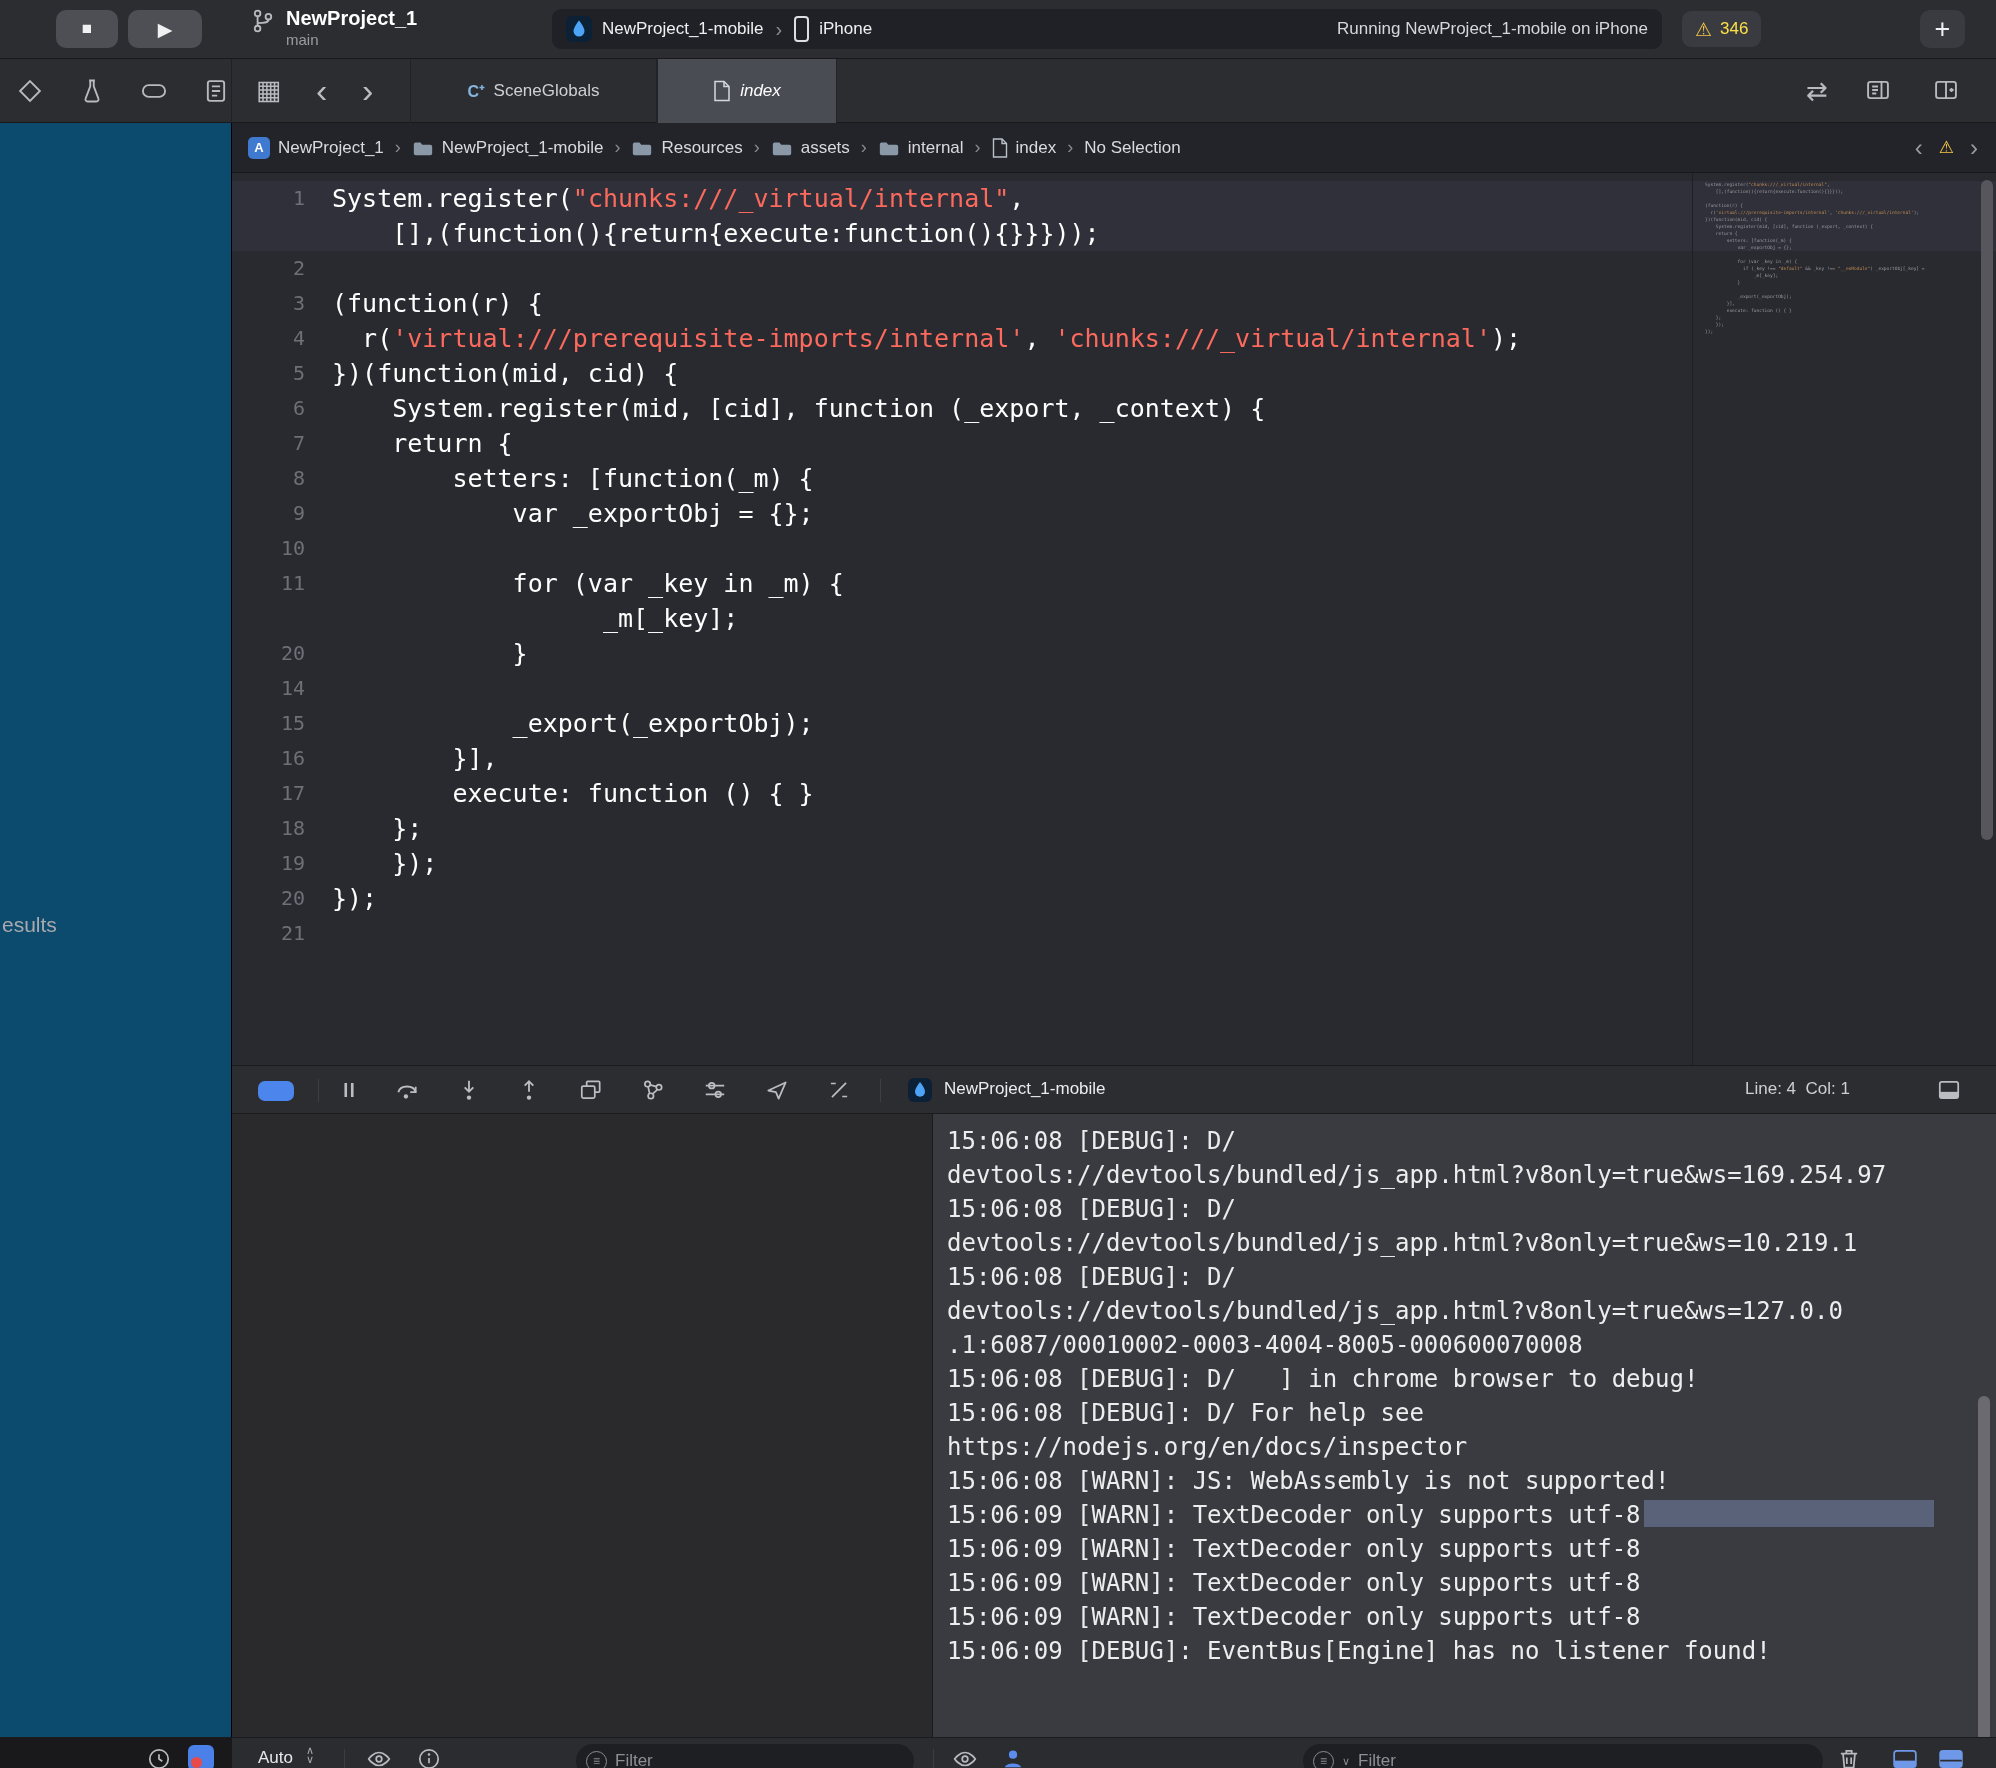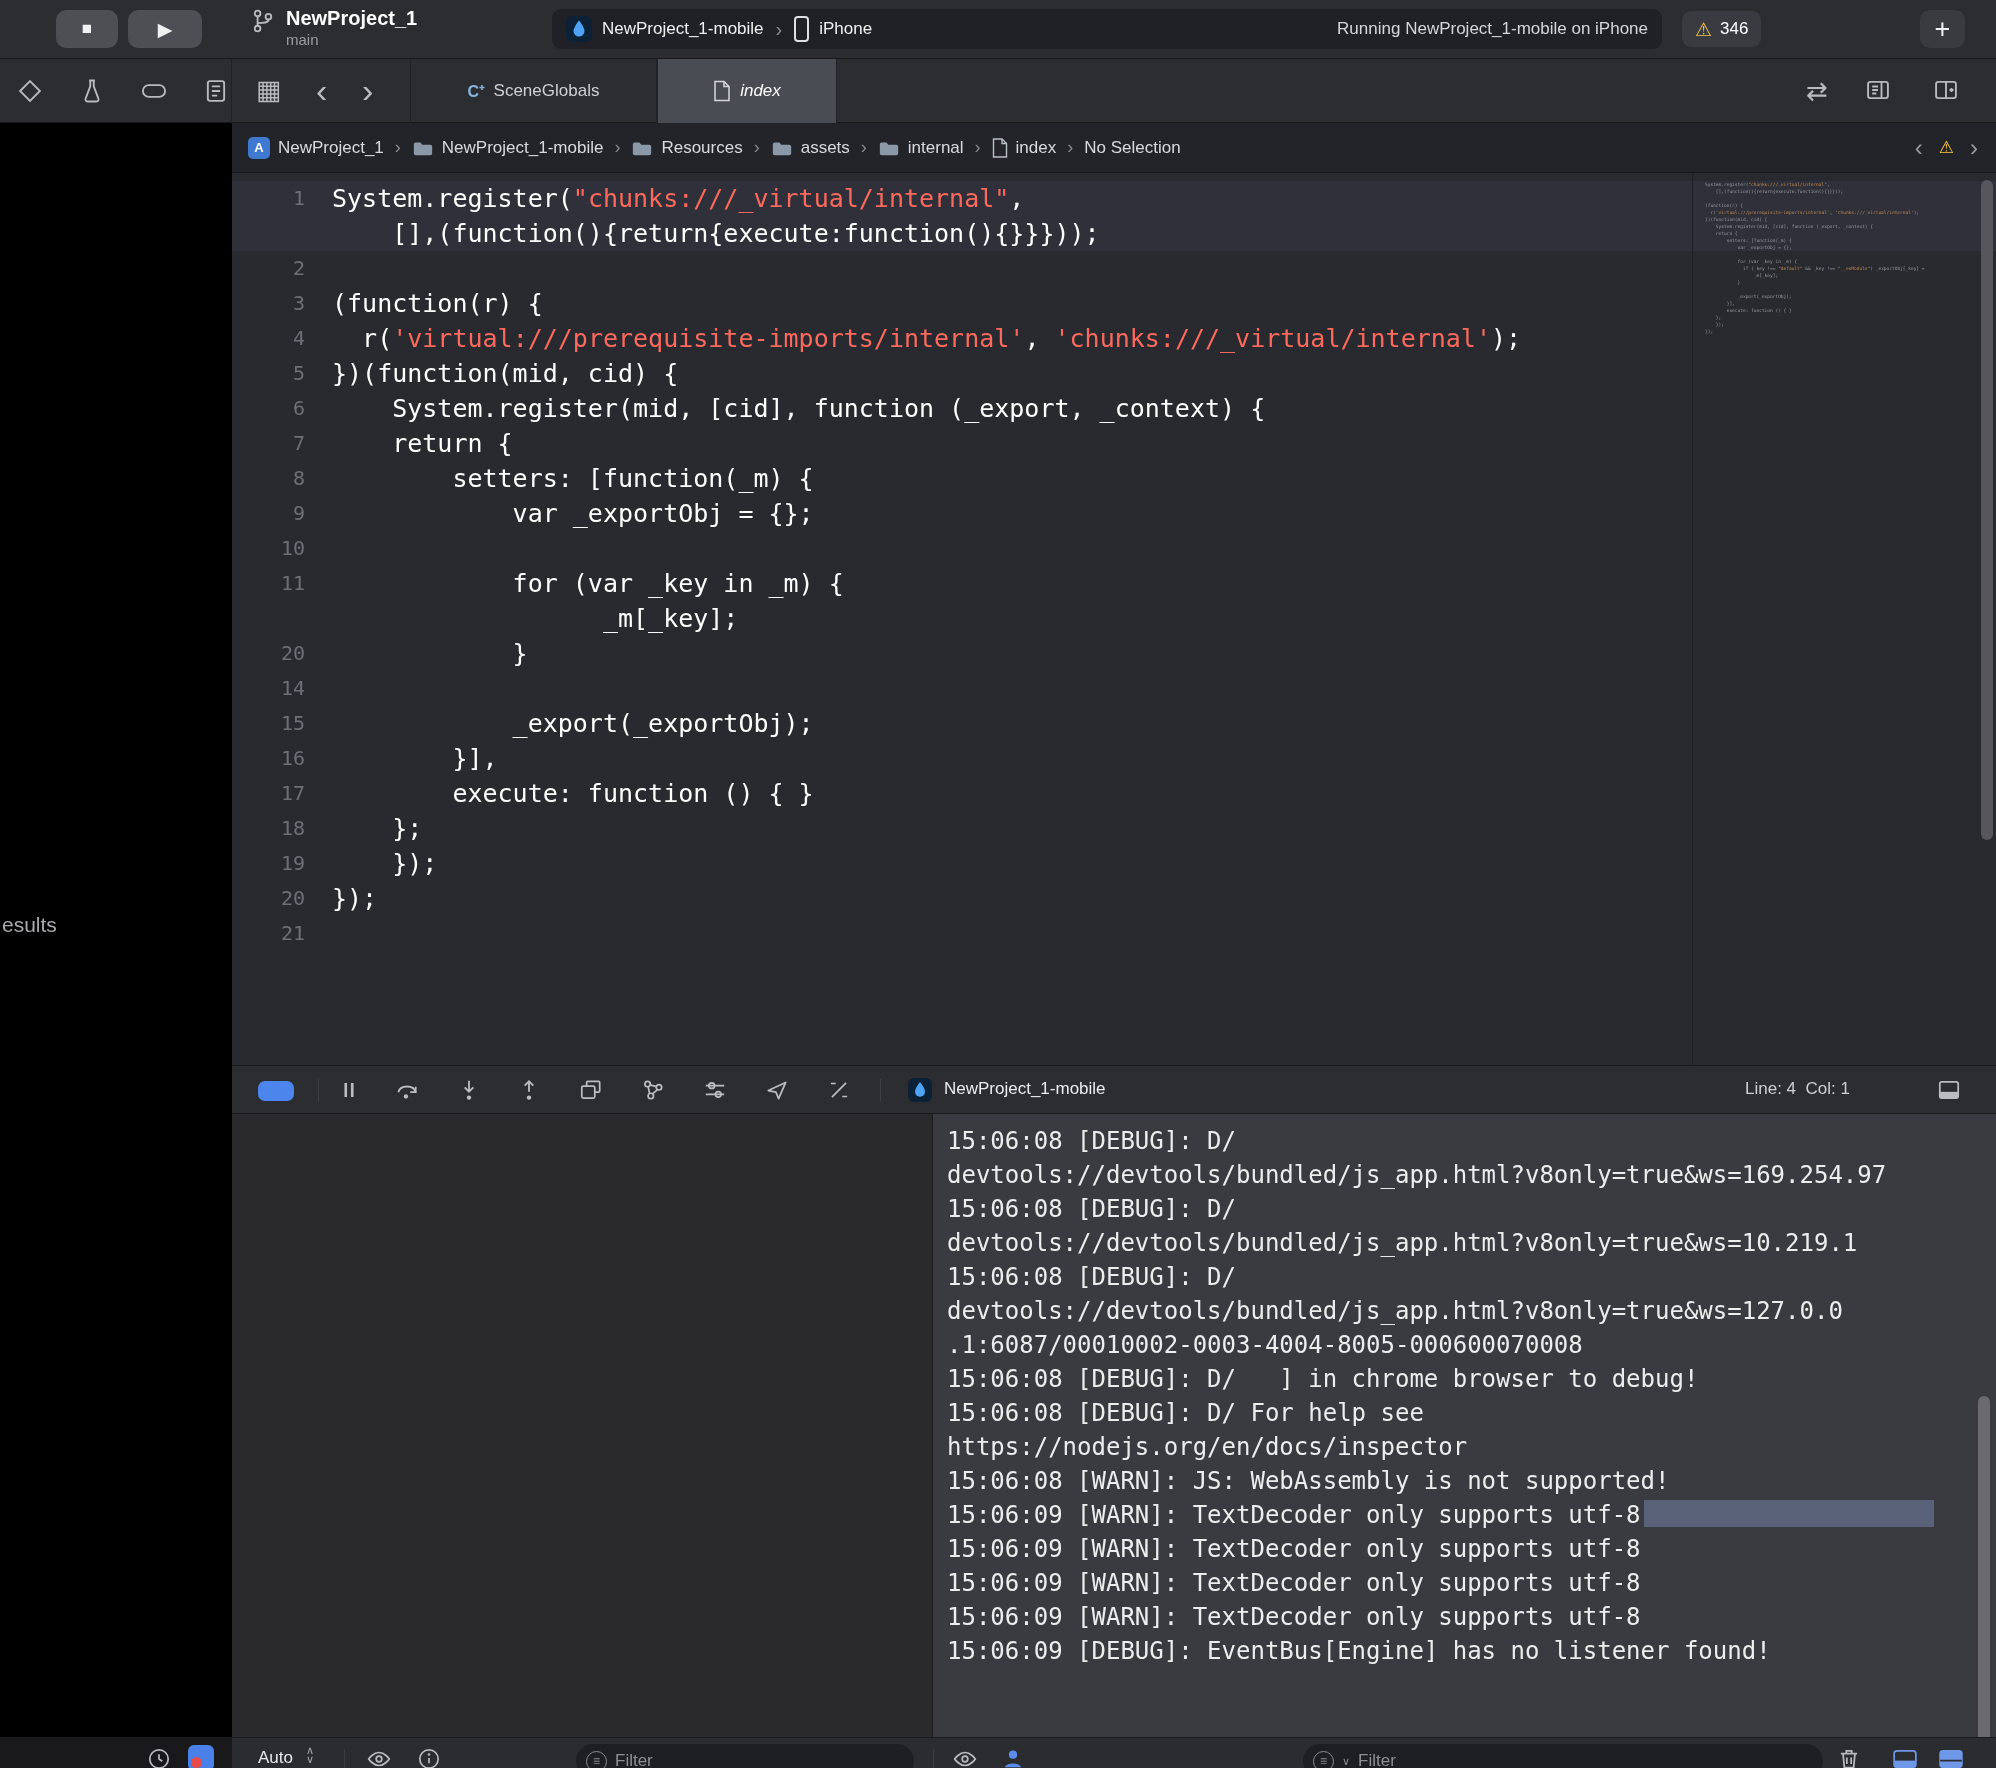--- a/index.html
+++ b/index.html
@@ -19,21 +19,21 @@
   #proj-branch{font-size:15px;color:#9b9ba1;line-height:19px}
   #scheme{position:absolute;left:552px;top:9px;width:1110px;height:40px;background:#202126;border-radius:9px;
     display:flex;align-items:center;padding:0 14px;gap:10px}
   .scheme-txt{font-size:17px;color:#f0f0f2}
   .dim-chev{font-size:20px;color:#8d8d93;margin:0 2px}
   #device-glyph{width:15px;height:26px;border:2px solid #dfdfe2;border-radius:4px}
   #scheme-status{margin-left:auto;font-size:17px;color:#d7d7db}
   #issues{position:absolute;left:1682px;top:11px;height:36px;background:#3a3b40;border-radius:9px;
     display:flex;align-items:center;gap:8px;padding:0 13px}
   .warn-glyph{color:#f6c545;font-size:19px;line-height:1}
-  #issues-count{font-size:17px;color:#ffffff}
+  #issues-count{font-size:17px;color:#fde047}
   #btn-add{left:1920px;width:45px;background:#3a3b40;font-size:27px;font-weight:300}
 
   
   #tabrow{position:absolute;left:0;top:59px;width:1996px;height:64px;background:#2c2d31;border-bottom:1px solid #19191c}
   #tabrow-left{position:absolute;left:0;top:0;width:232px;height:64px;border-right:1px solid #202127;
     display:flex;align-items:center;gap:34px;padding-left:16px;color:#b9babf}
   .nav-ic{width:28px;height:28px;color:#b9babf}
   #grid-ic{position:absolute;left:256px;top:16px;font-size:27px;color:#b9babf;line-height:30px}
   .hist-chev{position:absolute;top:8px;font-size:34px;color:#bcbcc1;line-height:46px}
   #chev-back{left:316px}#chev-fwd{left:362px}
@@ -104,21 +104,21 @@
   #filter1{left:576px;width:338px}
   #filter2{left:1303px;width:520px}
   .filter-circ{width:21px;height:21px;border:1.5px solid #8b8b91;border-radius:50%;color:#8b8b91;
     font-size:12px;display:flex;align-items:center;justify-content:center}
   .filter-ph{font-size:17px;color:#8e8e94}
   .tiny-chev{font-size:11px;color:#8b8b91}
   #redblue-ic{position:absolute;left:188px;top:7px;width:26px;height:26px;border-radius:6px;background:#4a80e8}
   #redblue-ic span{position:absolute;left:3px;bottom:3px;width:11px;height:11px;border-radius:50%;background:#e84a4a}
 
   
-  #navigator{position:absolute;left:0;top:123px;width:232px;height:1614px;background:#000000;border-right:1px solid #000}
+  #navigator{position:absolute;left:0;top:123px;width:232px;height:1614px;background:#0c4a6e;border-right:1px solid #000}
   #nav-clip-text{position:absolute;left:2px;top:790px;font-size:21px;color:#a9a9ae}
 </style>
 </head>
 <body>
 
 <div id="toolbar">
   <div class="tb-btn" id="btn-stop">
     <span>■</span>
   </div>
   <div class="tb-btn" id="btn-play">

